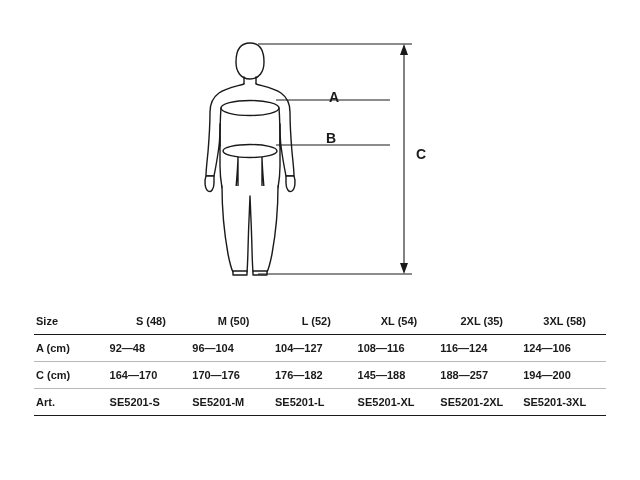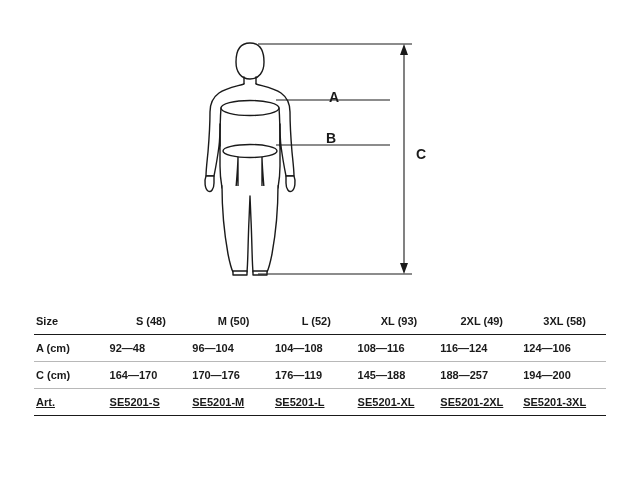--- a/index.html
+++ b/index.html
@@ -65,21 +65,20 @@
     white-space: nowrap;
   }
   table.size-table thead th {
     border-bottom: 1.6px solid #1a1a1a;
   }
   table.size-table tbody td {
     border-bottom: 1px solid #b8b8b8;
   }
   table.size-table tbody tr:last-child td {
     border-bottom: 1.6px solid #1a1a1a;
-    text-decoration: underline;
   }
   .col-head {
     text-align: left;
     width: 74px;
     padding-left: 2px !important;
     margin-left: 26px;
   }
   .cell-head {
     text-align: left;
     padding-left: 2px !important;
@@ -166,40 +165,40 @@
   </div>
 
   <div id="table-wrap">
     <table class="size-table">
       <thead>
         <tr>
           <th class="col-head">Size</th>
           <th class="val">S (48)</th>
           <th class="val">M (50)</th>
           <th class="val">L (52)</th>
-          <th class="val">XL (93)</th>
-          <th class="val">2XL (49)</th>
+          <th class="val">XL (54)</th>
+          <th class="val">2XL (35)</th>
           <th class="val">3XL (58)</th>
         </tr>
       </thead>
       <tbody>
         <tr>
           <td class="cell-head">A (cm)</td>
           <td class="val">92—48</td>
           <td class="val">96—104</td>
-          <td class="val">104—108</td>
+          <td class="val">104—127</td>
           <td class="val">108—116</td>
           <td class="val">116—124</td>
           <td class="val">124—106</td>
         </tr>
         <tr>
           <td class="cell-head">C (cm)</td>
           <td class="val">164—170</td>
           <td class="val">170—176</td>
-          <td class="val">176—119</td>
+          <td class="val">176—182</td>
           <td class="val">145—188</td>
           <td class="val">188—257</td>
           <td class="val">194—200</td>
         </tr>
         <tr>
           <td class="cell-head">Art.</td>
           <td class="val">SE5201-S</td>
           <td class="val">SE5201-M</td>
           <td class="val">SE5201-L</td>
           <td class="val">SE5201-XL</td>

